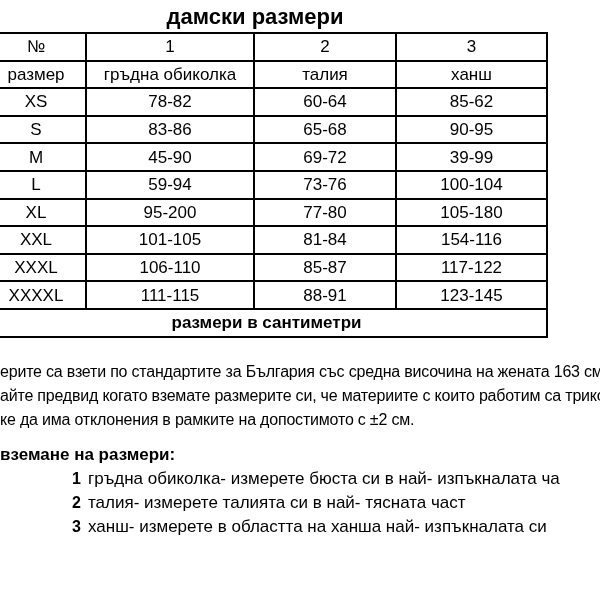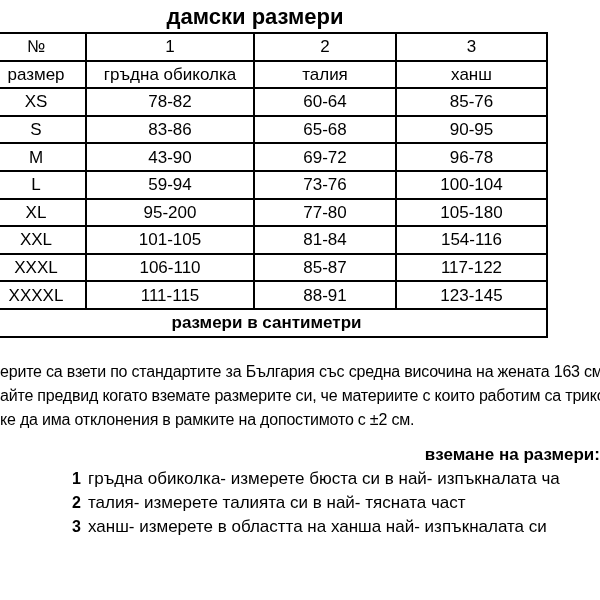--- a/index.html
+++ b/index.html
@@ -59,21 +59,21 @@
     font-size: 16px;
     letter-spacing: -0.2px;
     line-height: 24px;
   }
 
   .measuring-heading {
     position: absolute;
     top: 444px;
     left: 0;
     width: 600px;
-    text-align: right;
+    text-align: left;
     font-size: 17px;
     font-weight: bold;
     line-height: 22px;
     margin: 0;
   }
 
   .measuring-list {
     position: absolute;
     top: 467px;
     left: 72px;
@@ -115,33 +115,33 @@
     <tr>
       <td>размер</td>
       <td>гръдна обиколка</td>
       <td>талия</td>
       <td>ханш</td>
     </tr>
     <tr>
       <td>XS</td>
       <td>78-82</td>
       <td>60-64</td>
-      <td>85-76</td>
+      <td>85-62</td>
     </tr>
     <tr>
       <td>S</td>
       <td>83-86</td>
       <td>65-68</td>
       <td>90-95</td>
     </tr>
     <tr>
       <td>M</td>
-      <td>43-90</td>
+      <td>45-90</td>
       <td>69-72</td>
-      <td>96-78</td>
+      <td>39-99</td>
     </tr>
     <tr>
       <td>L</td>
       <td>59-94</td>
       <td>73-76</td>
       <td>100-104</td>
     </tr>
     <tr>
       <td>XL</td>
       <td>95-200</td>

